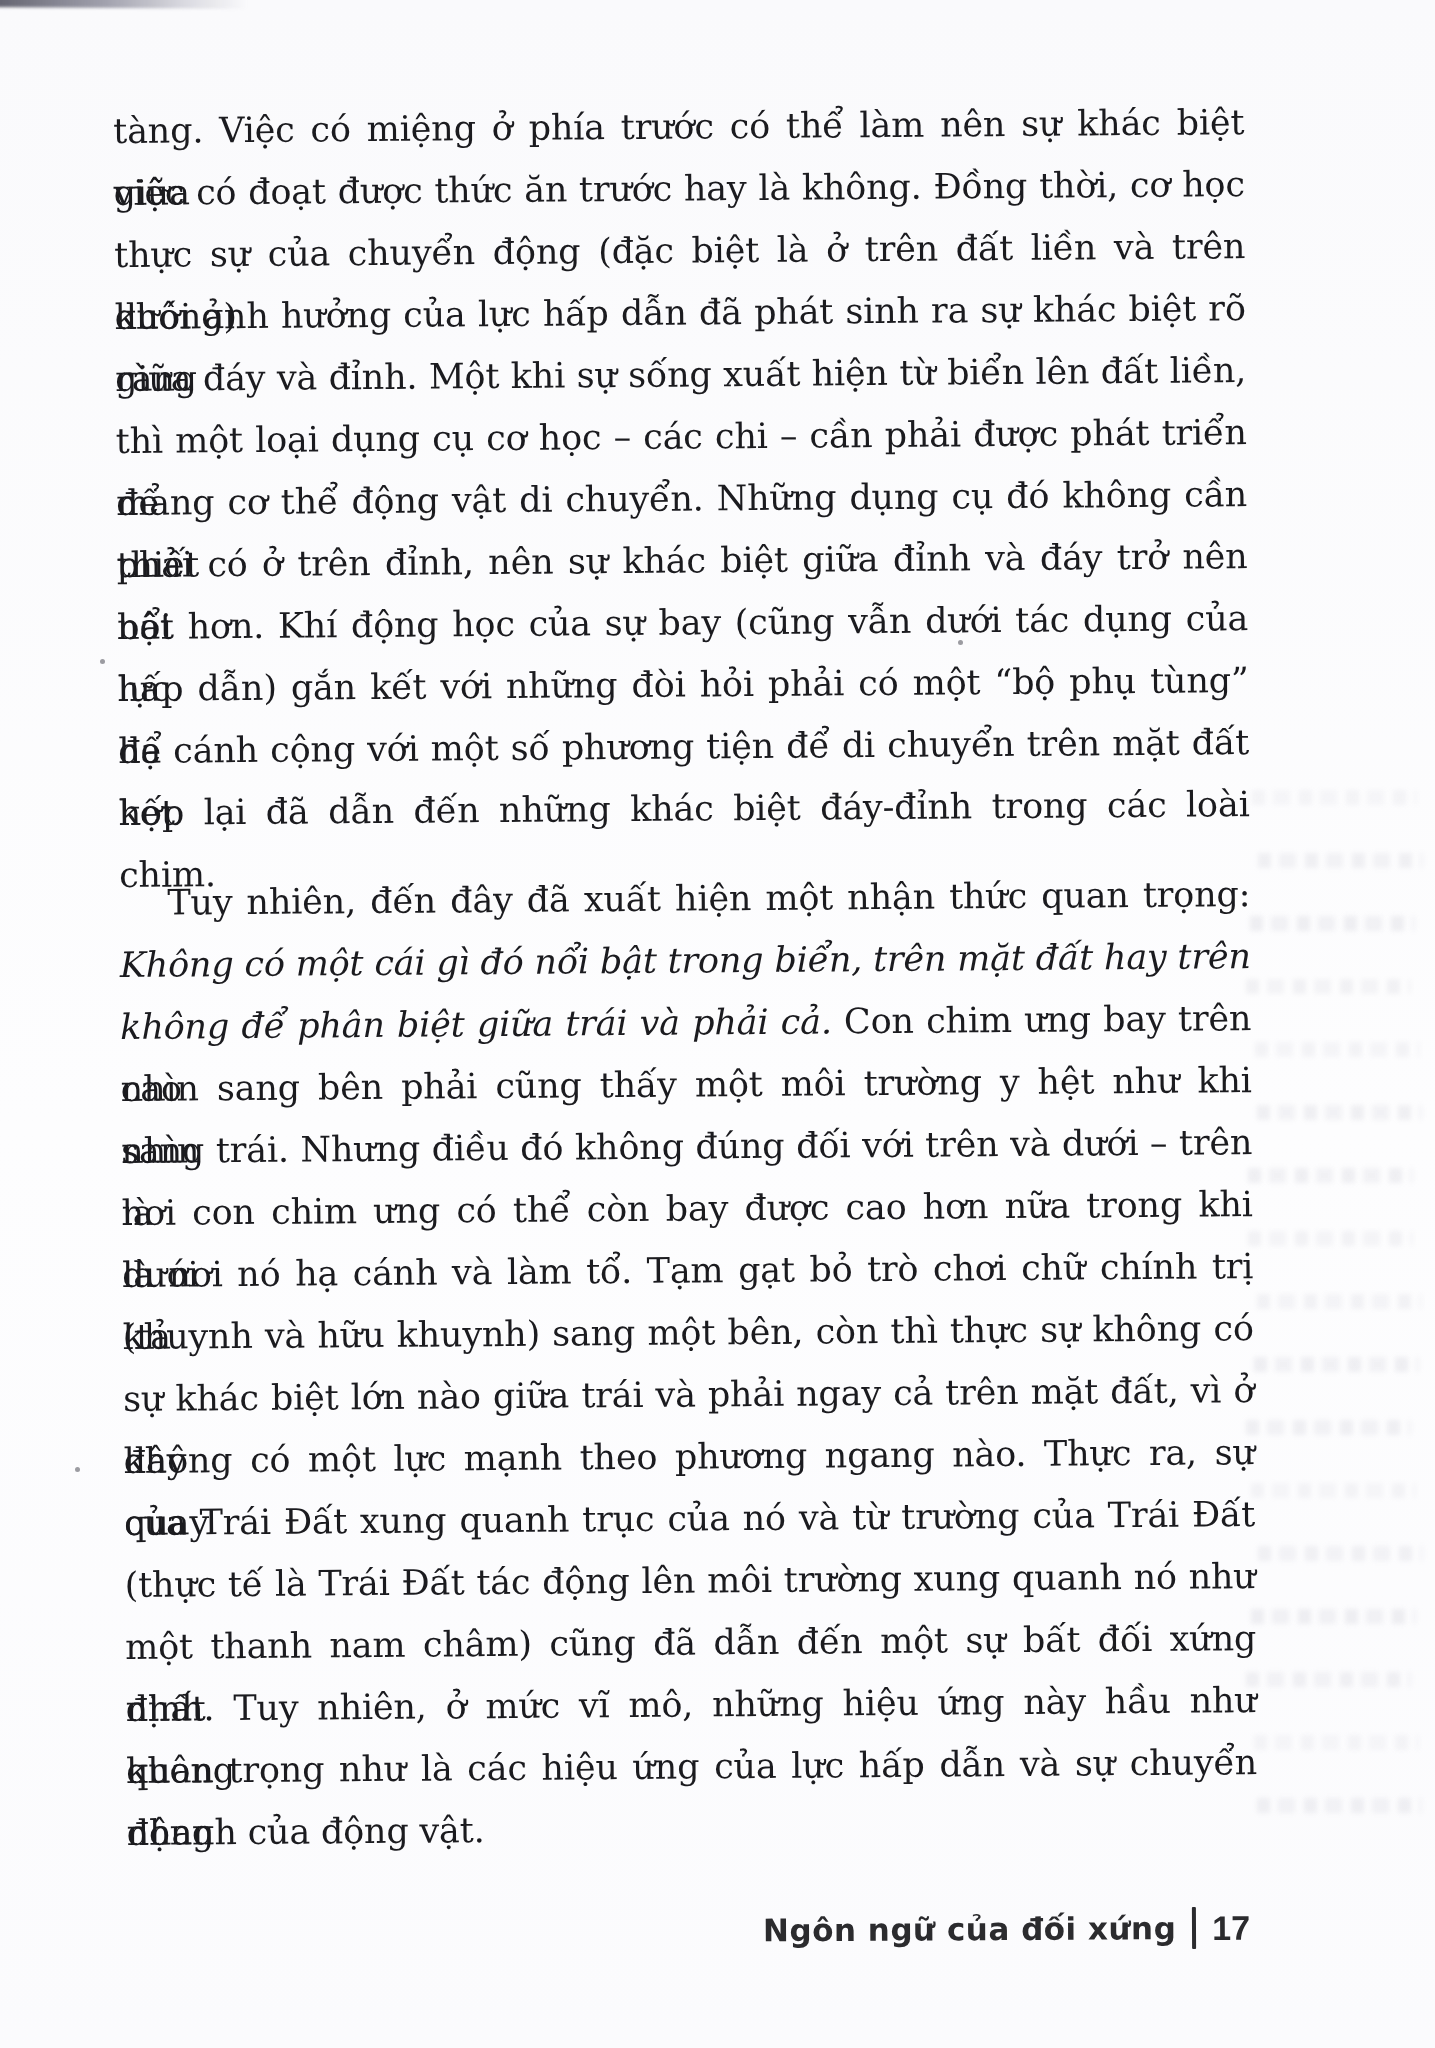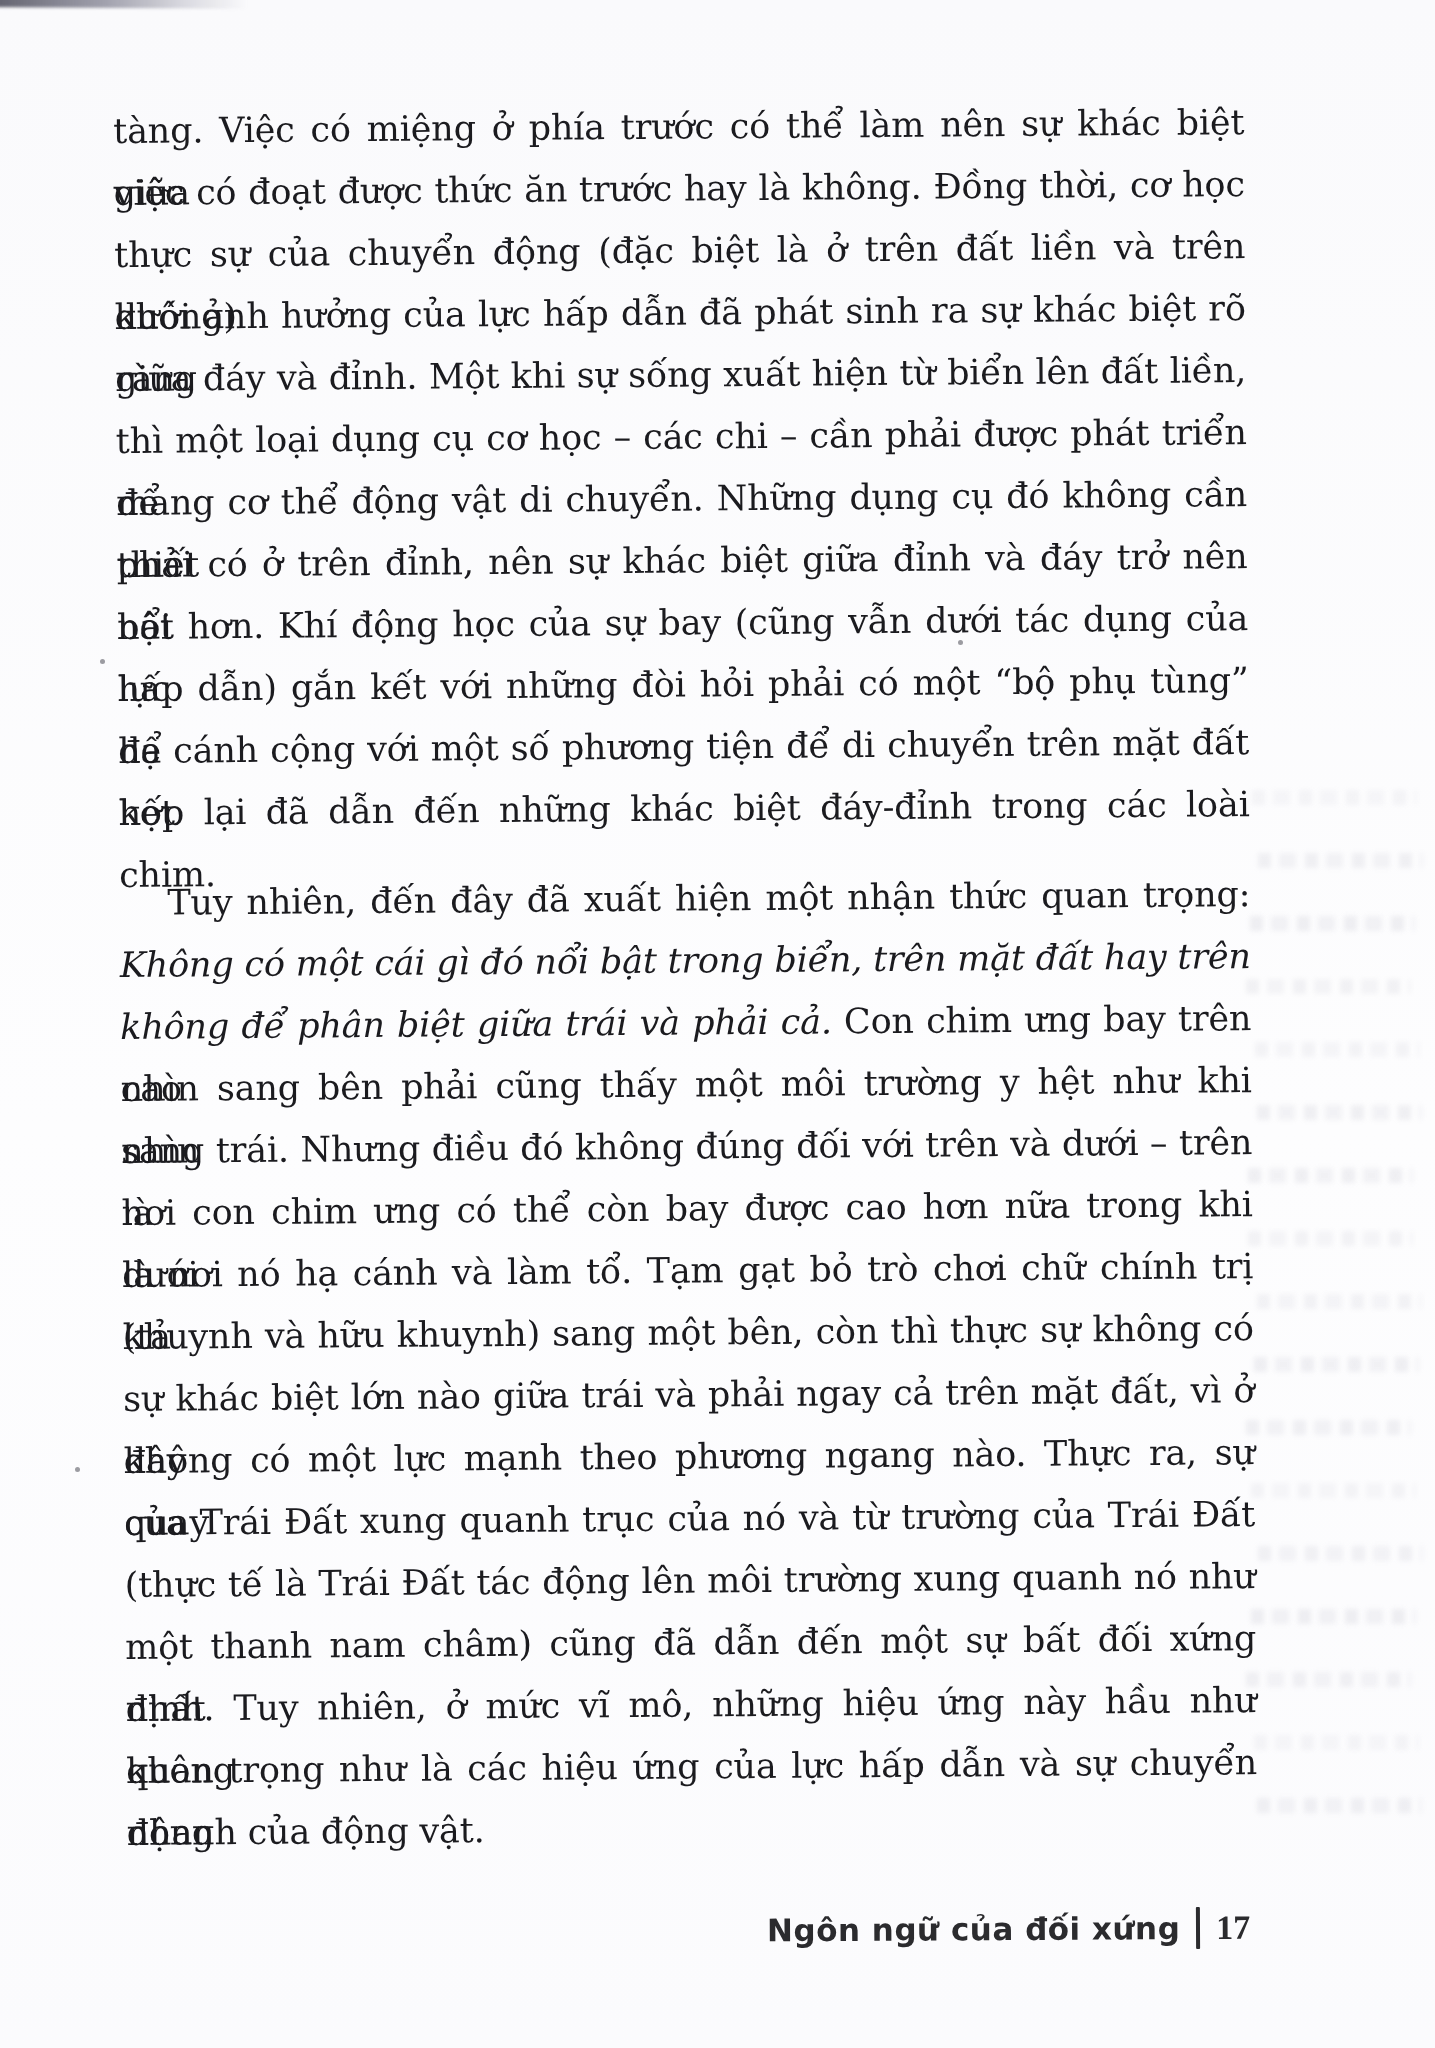--- a/index.html
+++ b/index.html
@@ -63,21 +63,21 @@
     letter-spacing: 0.5px;
   }
   .footer .sep {
     display: inline-block;
     width: 4px;
     height: 42px;
     background: #2b2b2e;
     border-radius: 1px;
   }
   .footer .page-number {
-    font-family: Liberation Serif, serif;
+    font-family: Liberation Sans, sans-serif;
     font-size: 34px;
     font-weight: bold;
   }
 
   
   .smudge-top-left {
     position: absolute;
     left: -8px;
     top: -4px;
     width: 255px;

